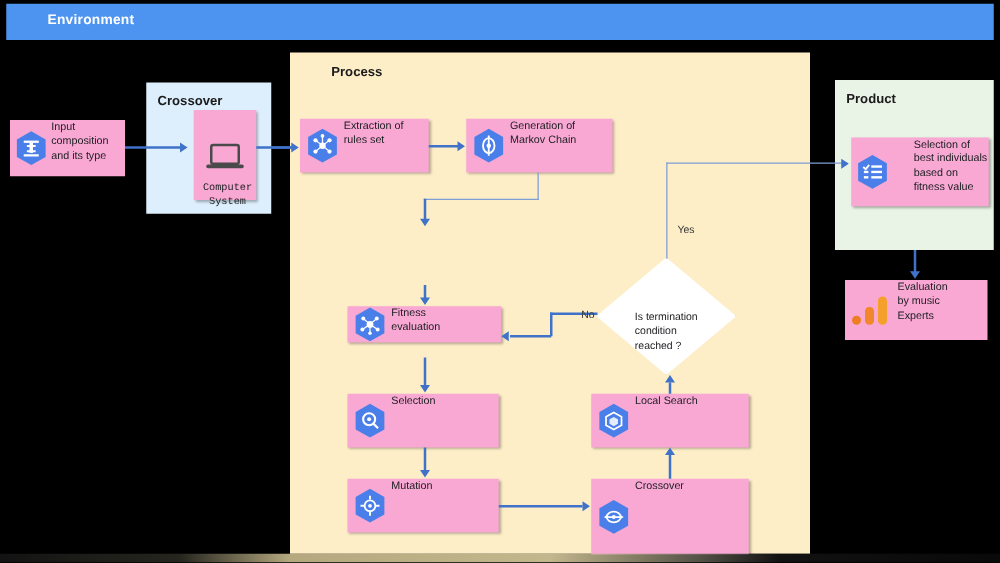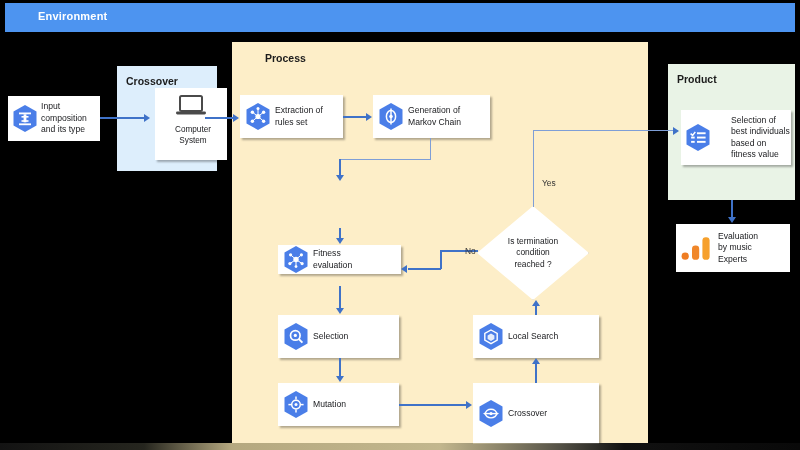--- a/index.html
+++ b/index.html
@@ -40,23 +40,23 @@
   }
   .panel-process .panel-title{left:33px;top:10px;}
   .panel-product{
     left:668px;top:64px;width:127px;height:136px;
     background:#e9f3e6;
   }
 
   
   .node{
     position:absolute;
-    background:#ffffff;
+    background:#f9a8d4;
     box-shadow:1.5px 1.5px 2px rgba(0,0,0,.30);
-    display:flex;align-items:center;
+    display:flex;
     box-sizing:border-box;
   }
   .node .node-label{
     font-size:8.6px;line-height:11.4px;color:#202124;
     white-space:pre-line;
   }
   .node .icon-wrap{
     flex:0 0 auto;display:flex;align-items:center;justify-content:center;
   }
 
@@ -65,22 +65,22 @@
     position:relative;width:26px;height:29px;
     display:block;
   }
   .hexicon svg{display:block;width:26px;height:29px;}
 
   
   #node-input{left:8px;top:96px;width:92px;height:45px;padding-left:4px;}
   #node-input .node-label{margin-left:3px;}
 
   #node-computer{
-    left:155px;top:88px;width:72px;height:72px;
-    display:block;text-align:center;padding-top:5px;
+    left:155px;top:88px;width:50px;height:72px;
+    display:block;text-align:center;padding-top:25px;font-family:Liberation Mono, monospace;
   }
   #node-computer .node-label{font-size:8.2px;line-height:10.5px;display:block;}
 
   #node-extraction{left:240px;top:95px;width:103px;height:43px;padding-left:5px;}
   #node-generation{left:373px;top:95px;width:117px;height:43px;padding-left:5px;}
   #node-genpop{left:278px;top:181px;width:123px;height:47px;padding-left:5px;}
   #node-fitness{left:278px;top:245px;width:123px;height:29px;padding-left:5px;}
   #node-selection{left:278px;top:315px;width:121px;height:43px;padding-left:5px;}
   #node-mutation{left:278px;top:383px;width:121px;height:43px;padding-left:5px;}
   #node-localsearch{left:473px;top:315px;width:126px;height:43px;padding-left:5px;}
@@ -94,23 +94,23 @@
   #node-decision{
     position:absolute;left:477px;top:206px;width:112px;height:94px;
   }
   #node-decision .dia-shape{
     position:absolute;left:0;top:0;width:112px;height:94px;
     background:#ffffff;
     clip-path:polygon(50% 0%,100% 50%,50% 100%,0% 50%);
     box-shadow:1px 1px 2px rgba(0,0,0,.3);
   }
   #node-decision .dia-text{
-    position:absolute;left:0;top:0;width:112px;height:94px;
+    position:absolute;left:0;top:12px;width:112px;height:94px;
     display:flex;align-items:center;justify-content:center;
-    text-align:center;font-size:8.4px;line-height:11.5px;color:#202124;
+    font-size:8.4px;line-height:11.5px;color:#202124;
     white-space:pre-line;
   }
 
   
   .conn{position:absolute;background:#3f72c8;}
   .conn-h{height:1.6px;}
   .conn-v{width:1.6px;}
   .conn-thin{background:#7e9ed6;}
   .arrow{position:absolute;width:0;height:0;}
   .arrow-r{border-top:4px solid transparent;border-bottom:4px solid transparent;border-left:6px solid #3f72c8;}

